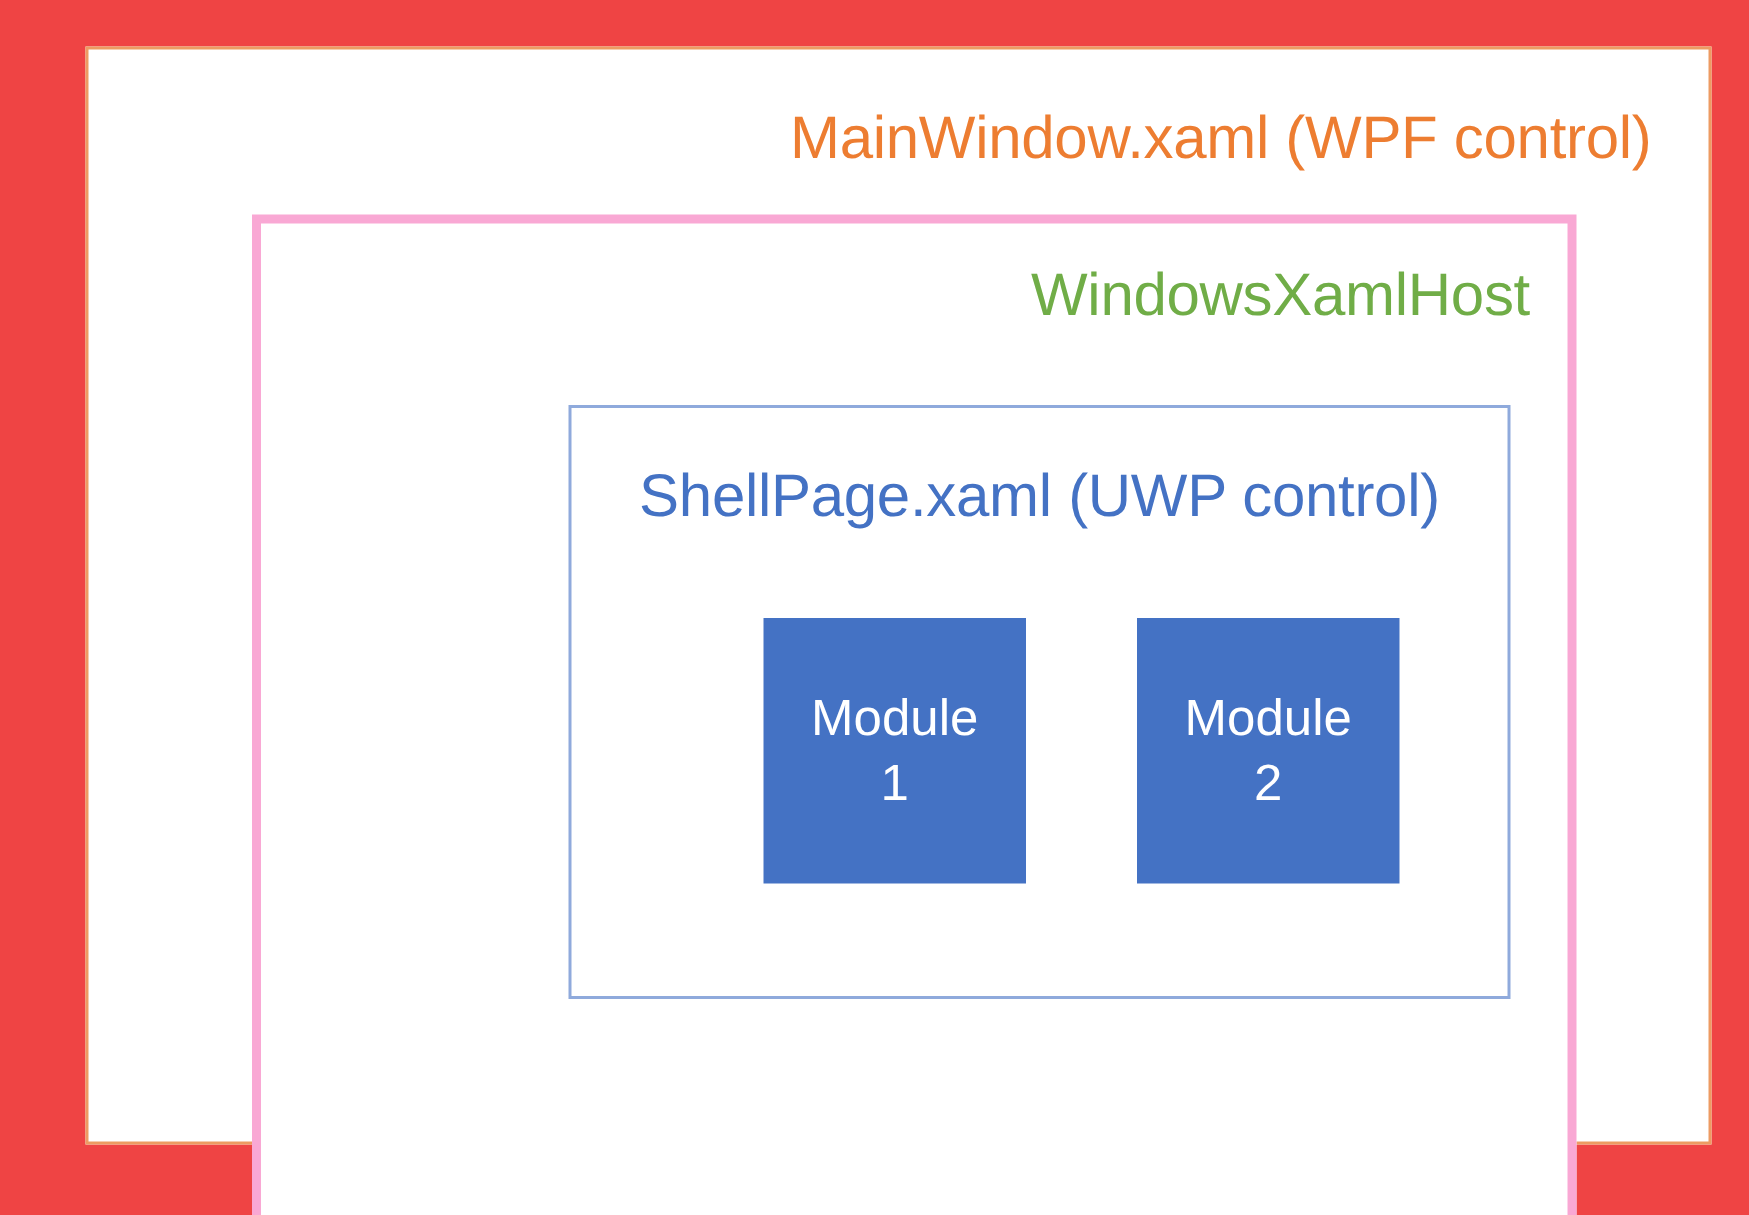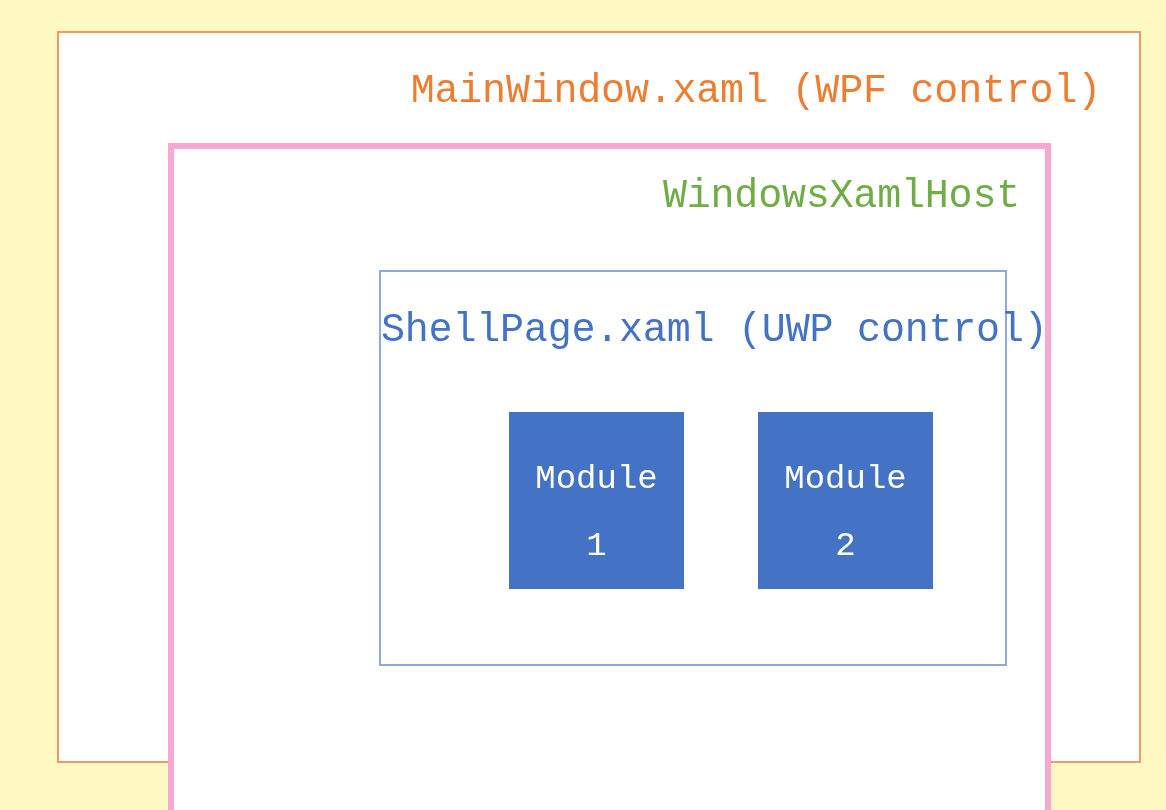--- a/index.html
+++ b/index.html
@@ -11,22 +11,21 @@
     width: 1166px;
     height: 810px;
     font-family: "Liberation Sans", sans-serif;
     overflow: hidden;
   }
 
   #canvas {
     position: relative;
     width: 1166px;
     height: 810px;
-    background: #fef9c3;
-    font-family: Liberation Mono, monospace;
+    background: #ef4444;
   }
 
   
   .box-wpf {
     position: absolute;
     left: 57px;
     top: 31px;
     width: 1084px;
     height: 732px;
     box-sizing: border-box;
@@ -108,21 +107,20 @@
     justify-content: center;
     color: #ffffff;
     font-size: 34px;
     line-height: 1.25;
     text-align: center;
   }
 
   .module .m-name,
   .module .m-index {
     display: block;
-    margin-top: 24px;
   }
 </style>
 </head>
 <body>
 
 <div id="canvas">
 
   <div class="box-wpf">
 
     <div class="label label-wpf">MainWindow.xaml (WPF control)</div>

